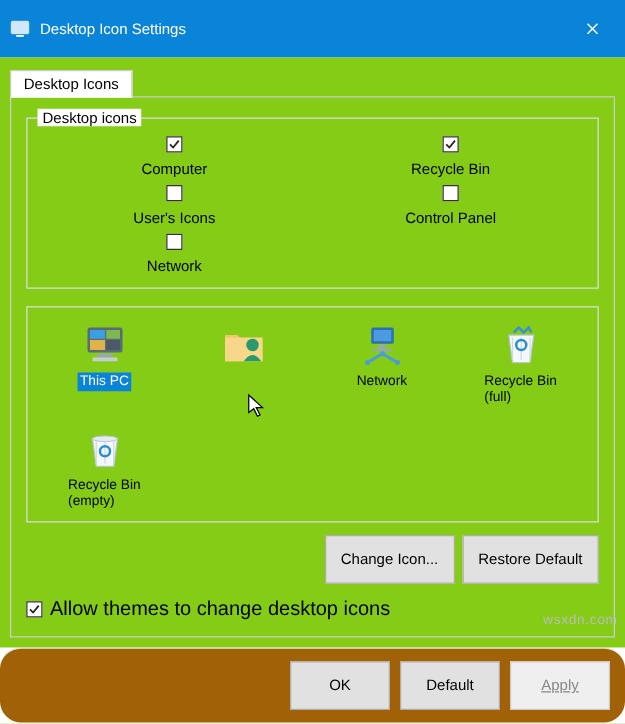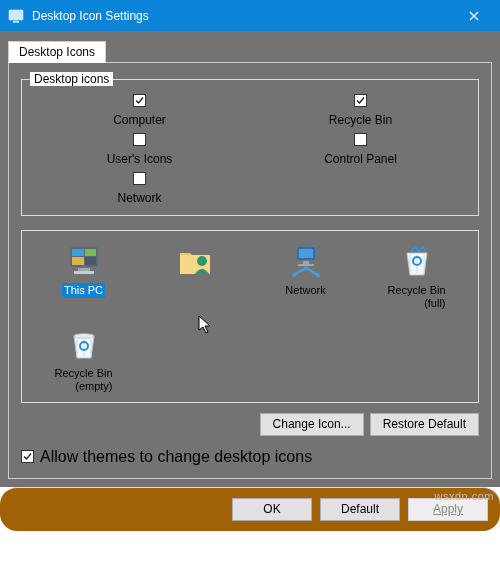--- a/index.html
+++ b/index.html
@@ -7,40 +7,40 @@
     margin: 0;
     font-family: "Segoe UI", Tahoma, sans-serif;
     font-size: 12px;
     background: #fff;
     width: 500px;
     height: 579px;
     overflow: hidden;
     position: relative;
   }
   .titlebar {
-    height: 31px;
+    height: 46px;
     background: #0a84d9;
     color: #fff;
     display: flex;
     align-items: center;
     padding: 0 4px 0 8px;
   }
   .titlebar .app-icon {
     width: 16px; height: 16px; margin-right: 8px;
     display: flex; align-items: center; justify-content: center;
   }
   .titlebar .title { flex: 1; font-size: 12px; }
   .titlebar .close {
     width: 45px; height: 30px;
     display: flex; align-items: center; justify-content: center;
     color: #fff; font-size: 14px;
   }
   .client {
     padding: 8px;
-    background: #737373;
+    background: #84cc16;
   }
   .tabstrip {
     display: flex;
     border-bottom: 1px solid #ccc;
     height: 24px;
     align-items: flex-end;
   }
   .tab {
     border: 1px solid #ccc;
     border-bottom: 1px solid #fff;
@@ -100,35 +100,35 @@
   .icon-cell {
     display: flex; flex-direction: column; align-items: center;
     gap: 2px;
   }
   .icon-img {
     width: 40px; height: 40px;
     display: flex; align-items: center; justify-content: center;
   }
   .icon-label {
     font-size: 11px;
-    text-align: right;
+    text-align: left;
     line-height: 1.15;
     padding: 1px 2px;
   }
   .icon-label.selected {
     background: #0a84d9;
     color: #fff;
   }
   .btnrow {
     display: flex; justify-content: flex-end; gap: 6px;
     margin-top: 10px;
   }
   .btn {
     min-width: 96px;
-    height: 23px;
+    height: 39px;
     border: 1px solid #adadad;
     background: #e1e1e1;
     font-size: 12px;
     display: flex; align-items: center; justify-content: center;
     padding: 0 12px;
   }
   .btn.disabled {
     color: #888;
     border-color: #ccc;
     background: #efefef;

